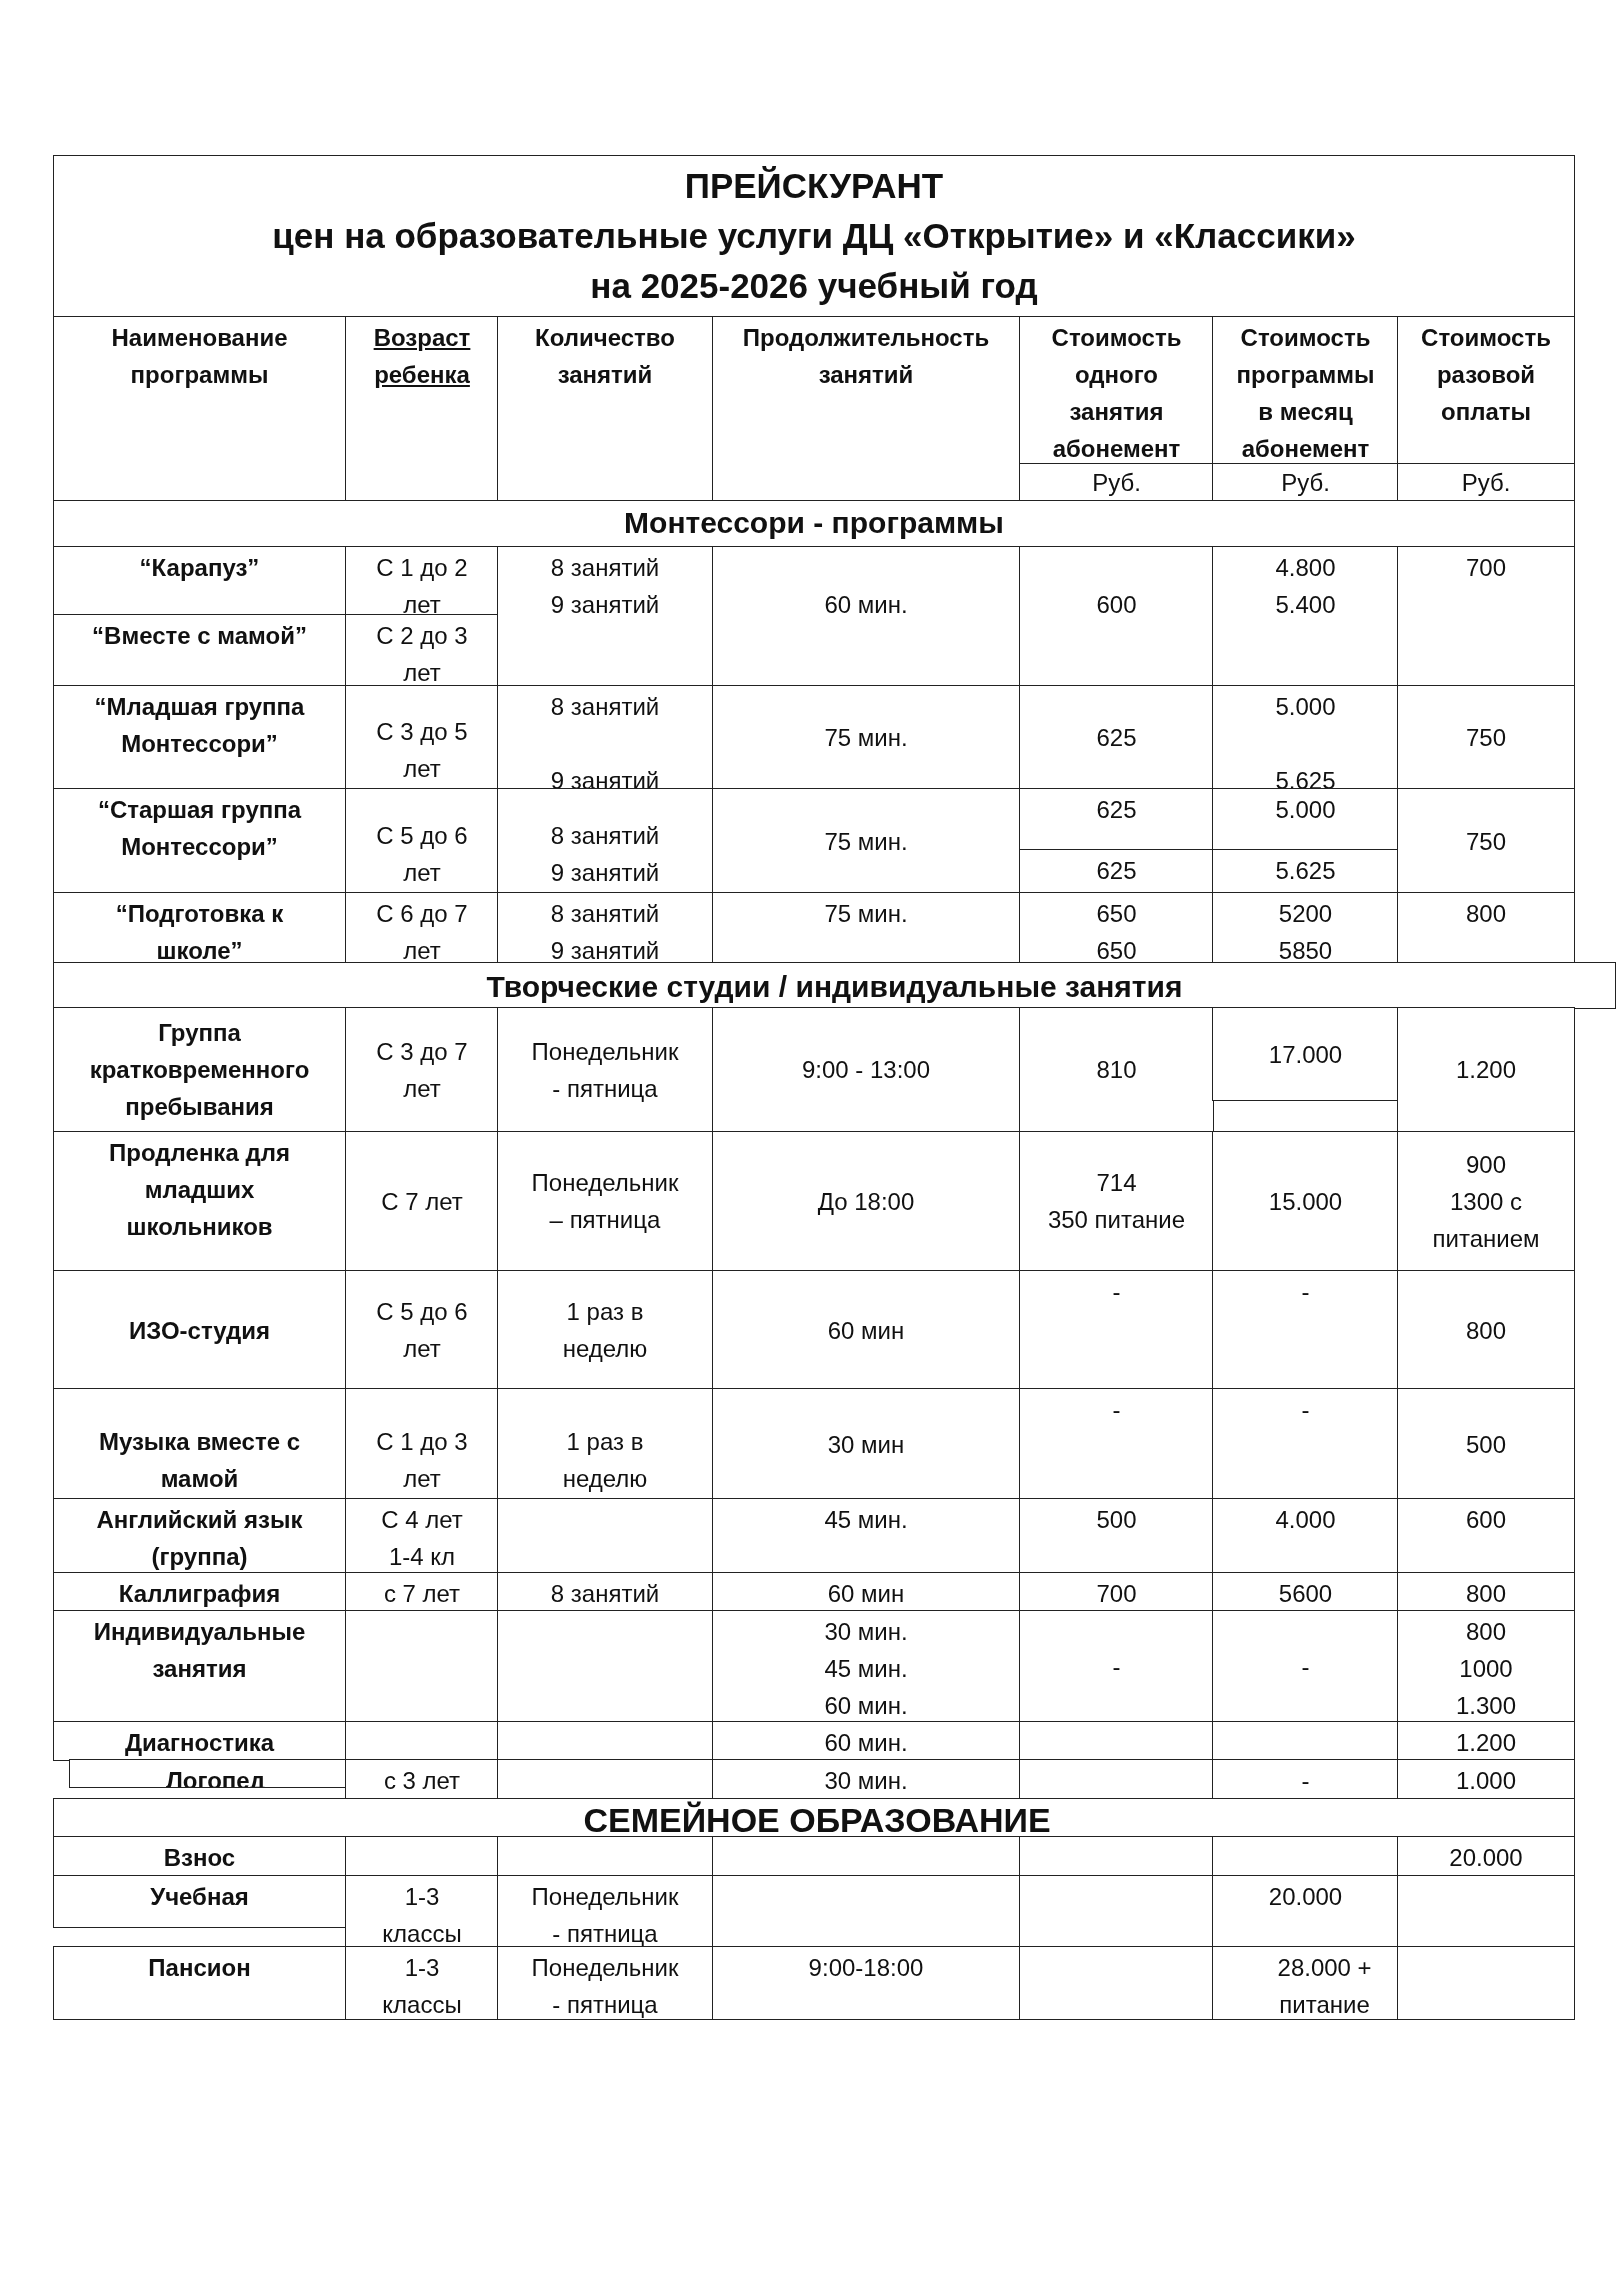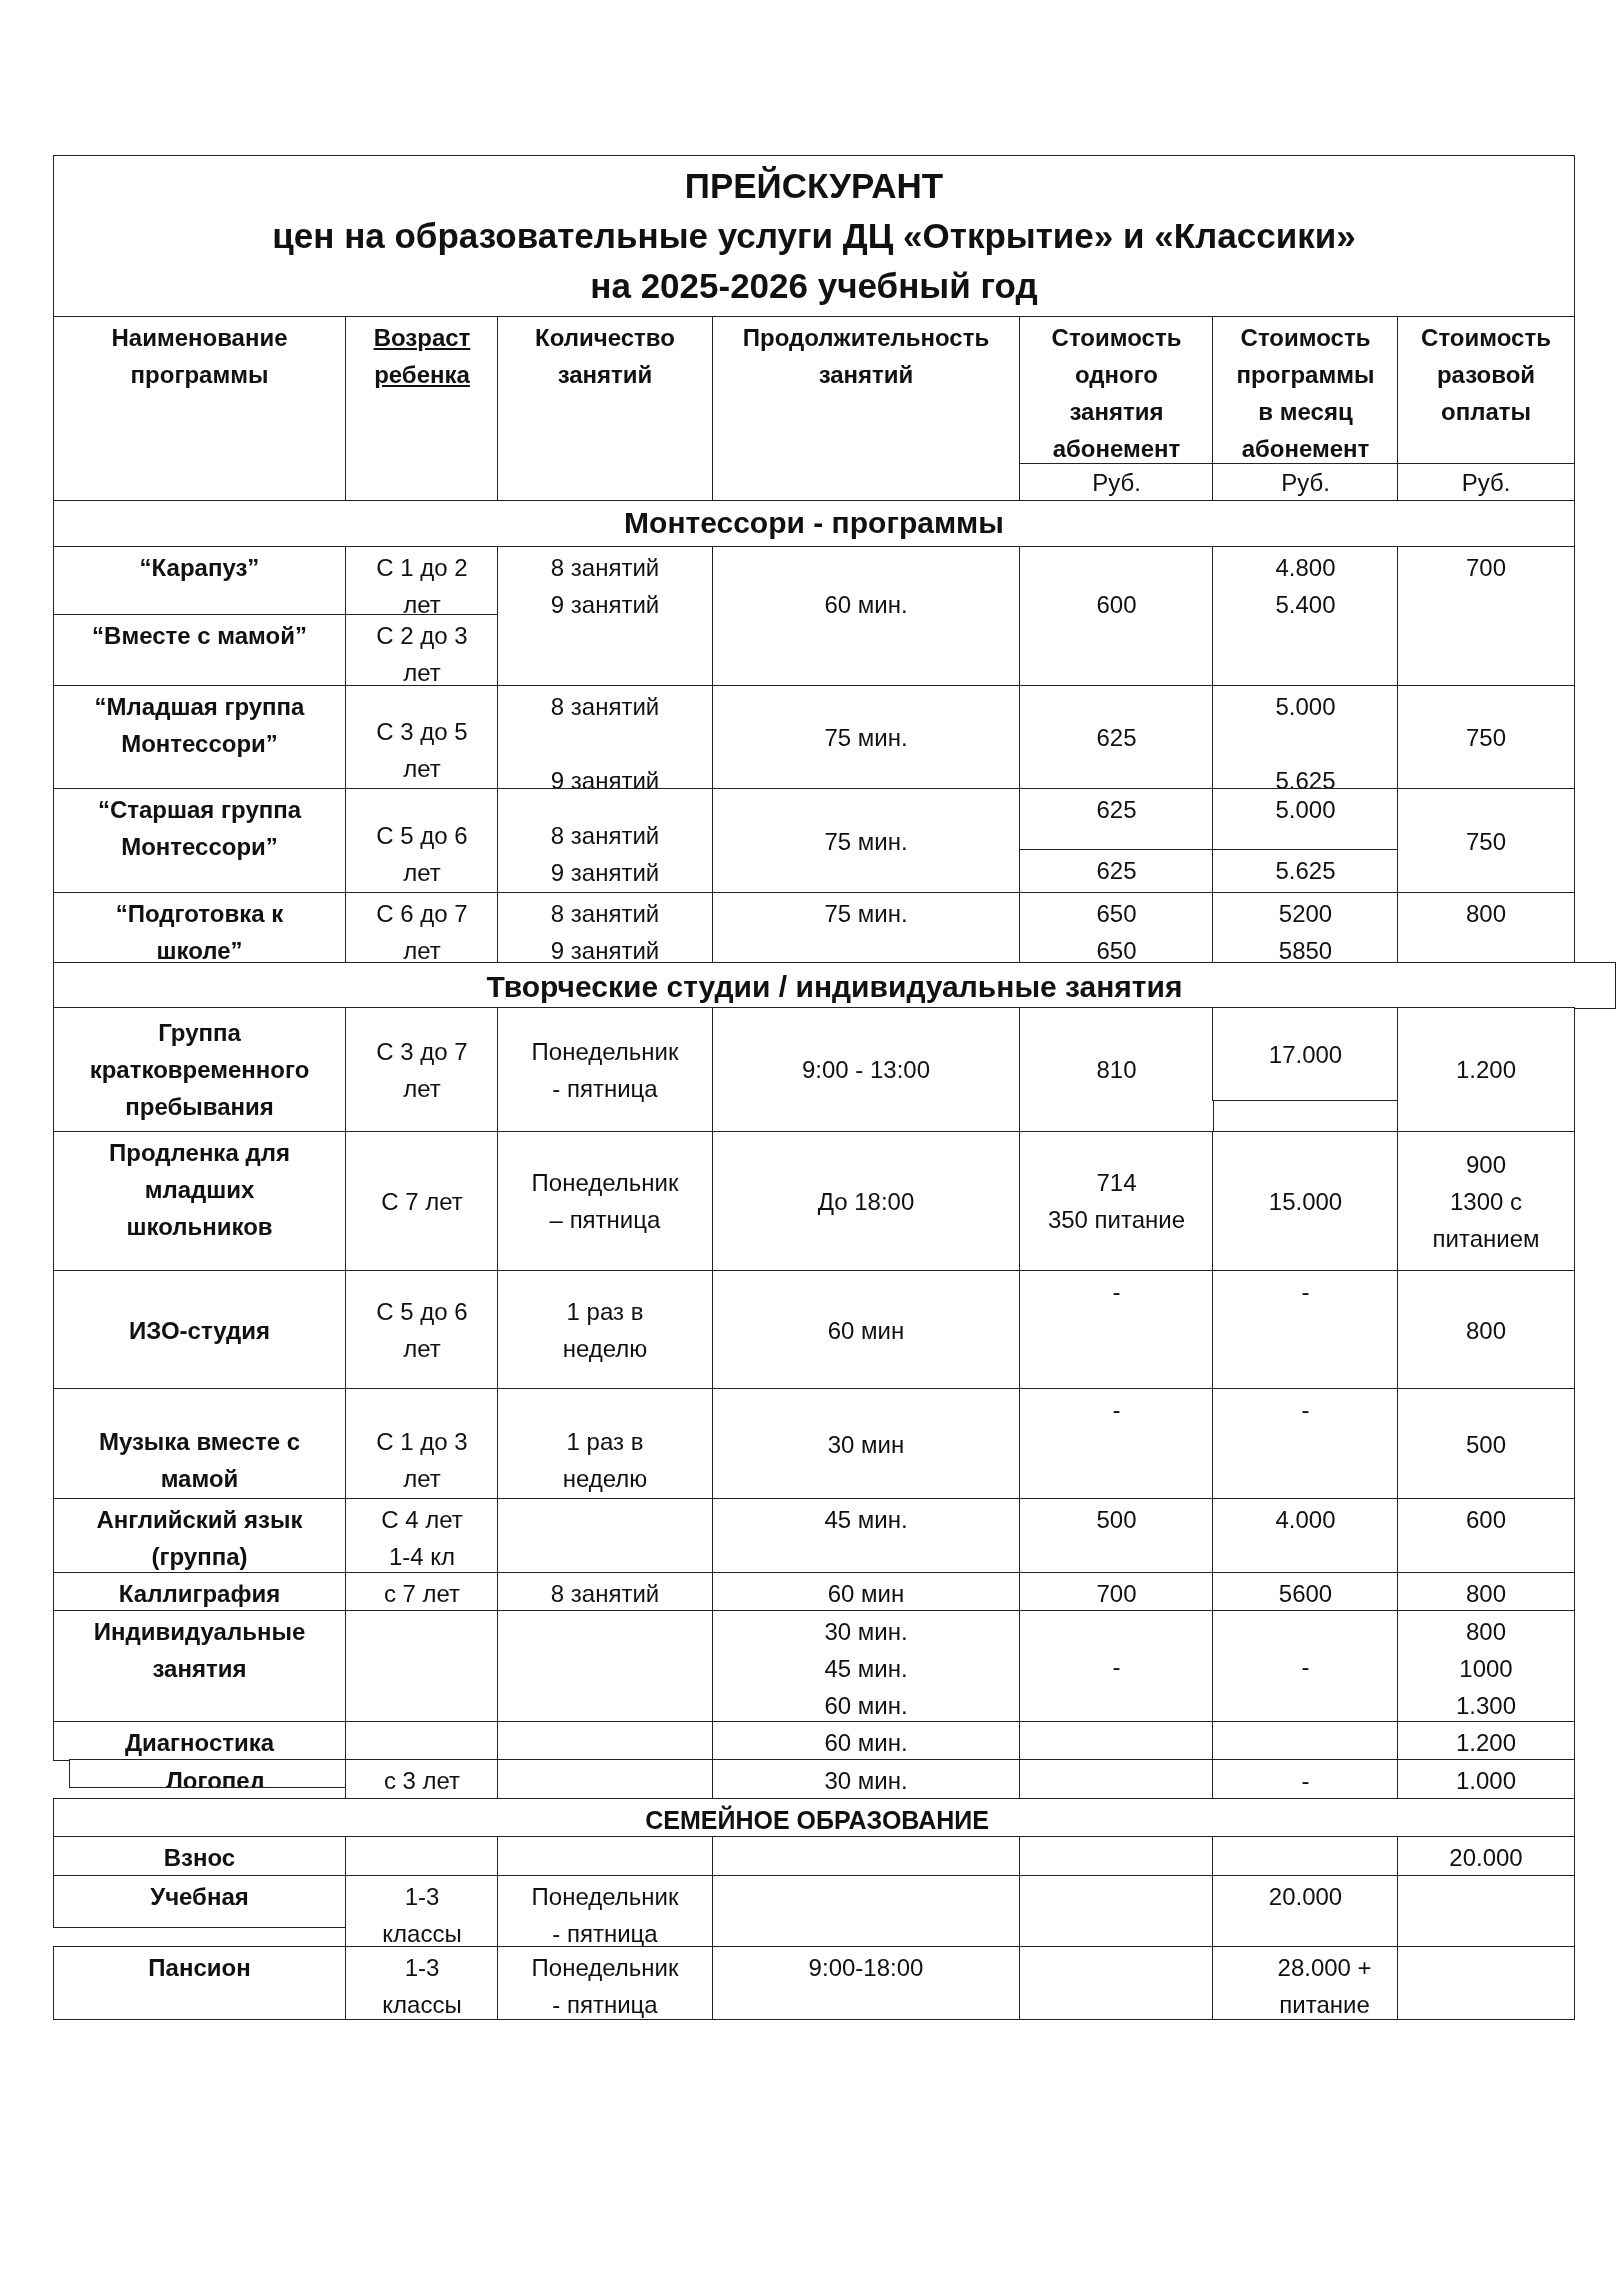--- a/index.html
+++ b/index.html
@@ -9,21 +9,21 @@
   .cell { position: absolute; box-sizing: border-box; border: 1.4px solid #222;
           display: flex; flex-direction: column; align-items: center; text-align: center;
           font-size: 24px; line-height: 37px; padding: 1.9px 5.8px; background: #fff; overflow: hidden; }
   .cell.top { justify-content: flex-start; }
   .cell.mid { justify-content: center; }
   .cell.bottom { justify-content: flex-end; }
   .cell.bold { font-weight: bold; }
   .cell .ln { display: block; white-space: nowrap; }
   .title-cell { font-weight: bold; font-size: 35px; line-height: 50px; justify-content: center; }
   .section-cell { font-weight: bold; font-size: 30px; line-height: 39px; justify-content: center; }
-  .section-cell.small { font-size: 25px; padding-left: 12px; }
+  .section-cell.small { font-size: 34px; padding-left: 12px; }
   .header-cell { font-weight: bold; font-size: 24px; line-height: 37px; }
 </style>
 </head>
 <body>
 
 <div id="sheet">
     <div class="cell mid title-cell" style="left: 53px; width: 1522px; top: 155px; height: 162px;">
       <span class="ln">ПРЕЙСКУРАНТ</span>
       <span class="ln">цен на образовательные услуги  ДЦ «Открытие» и «Классики»</span>
       <span class="ln">на 2025-2026 учебный год</span>

